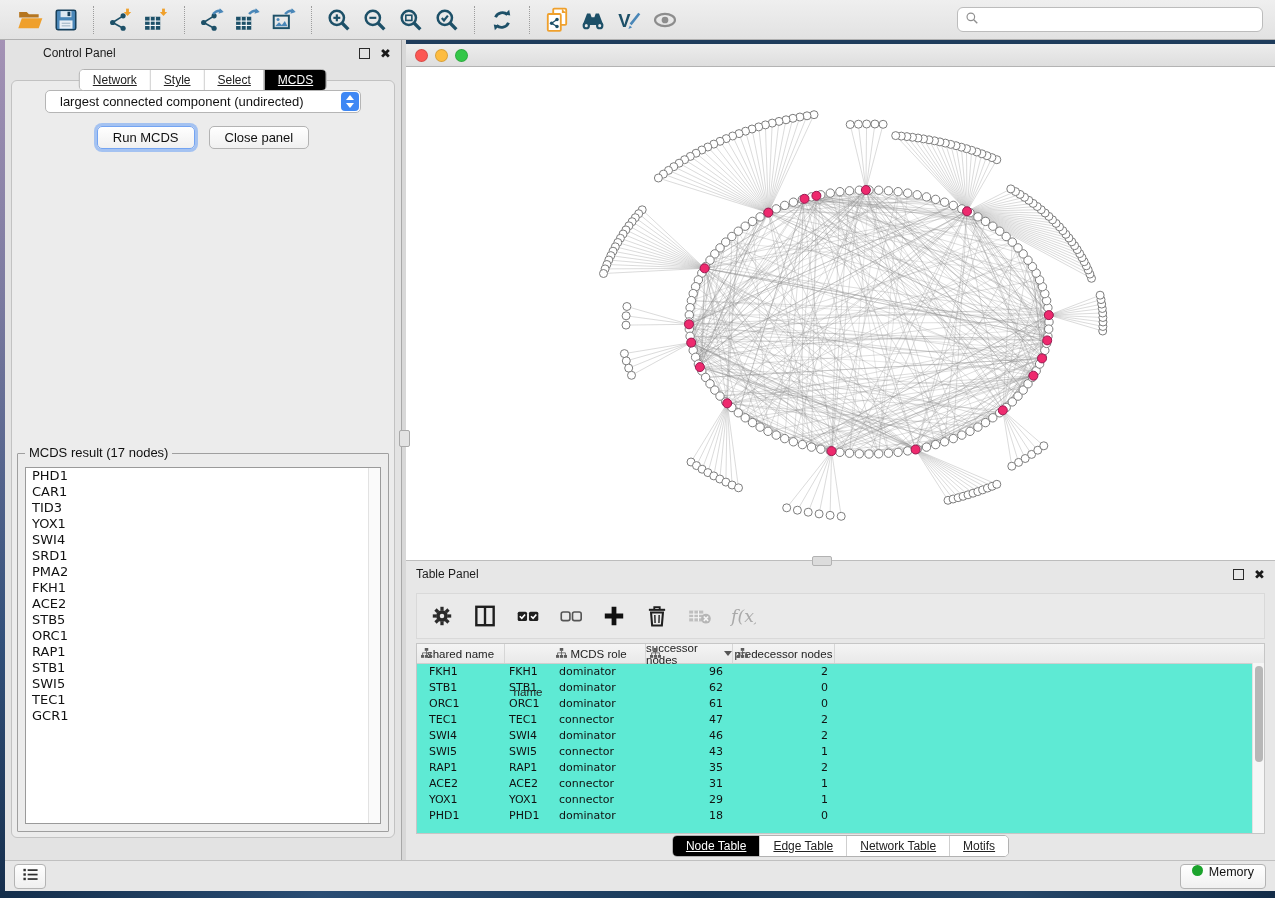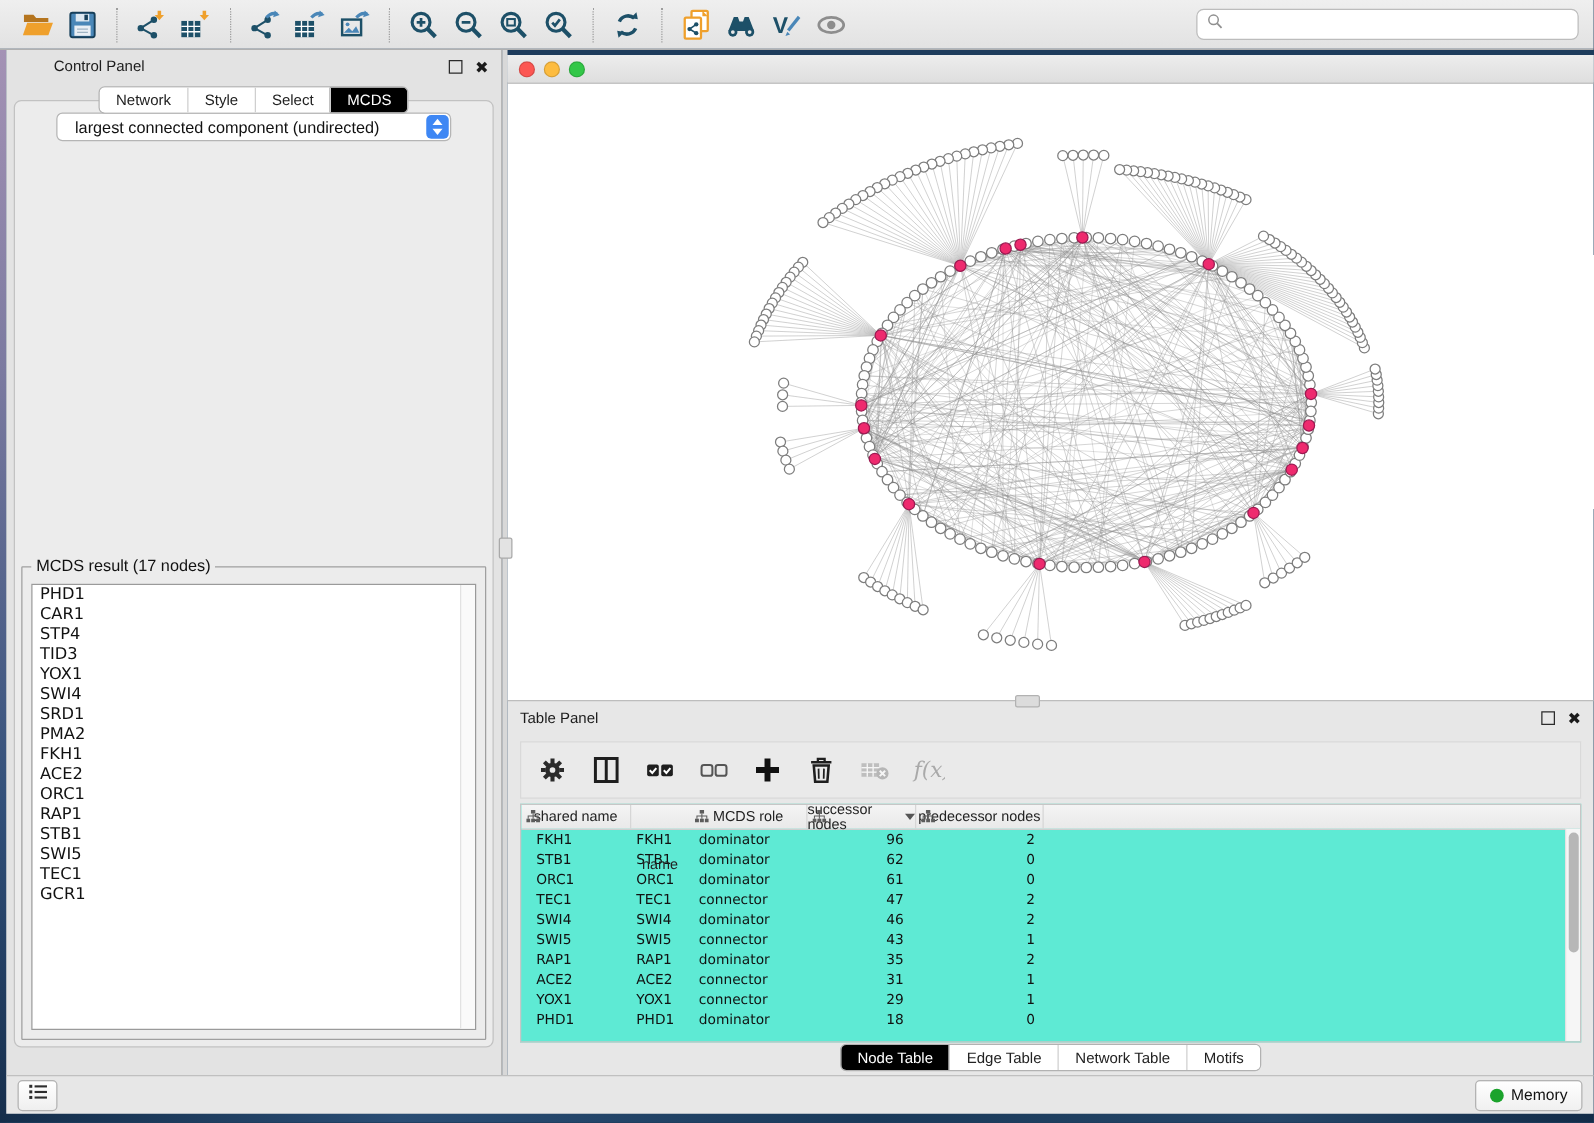--- a/index.html
+++ b/index.html
@@ -25,21 +25,21 @@
   #control-panel{position:absolute;left:5px;top:40px;width:397px;height:820px;
     background:#e3e3e3;border-right:1px solid #a8a8a8;box-sizing:border-box;padding-left:28px;}
   .panel-header{height:26px;display:flex;align-items:center;padding:0 10px;font-size:12px;color:#1c1c1c;}
   .win-btns{margin-left:auto;display:flex;gap:10px;align-items:center;}
   .float-btn{width:9px;height:9px;border:1.5px solid #2b2b2b;display:inline-block;}
   .close-btn{font-size:13px;font-weight:bold;color:#1a1a1a;line-height:9px;}
   #cp-tabs{position:absolute;left:50%;transform:translateX(-50%);top:29px;display:flex;
     border:1px solid #b2b2b2;border-radius:5px;overflow:hidden;background:#fff;z-index:3;
     box-shadow:0 0 0 1px rgba(255,255,255,.4) inset;}
   .seg-tab{padding:3px 13px;font-size:12px;color:#222;background:#fff;border-left:1px solid #cicfcf;
-    border-left:1px solid #cfcfcf;white-space:nowrap;}
+    border-left:1px solid #cfcfcf;white-space:nowrap;text-decoration:underline;}
   .seg-tab:first-child{border-left:none;}
   .seg-tab.selected{background:#000000;color:#fff;}
   #cp-content{position:absolute;left:6px;right:6px;top:40px;bottom:22px;background:#ececec;
     border:1px solid #c2c2c2;border-radius:6px;}
   #crit-label{margin-top:40px;text-align:center;font-size:13px;color:#111;}
   #criterion-dd{margin:9px auto 0;width:316px;height:23px;background:#fff;border:1px solid #b5b5b5;
     border-radius:5px;position:relative;display:flex;align-items:center;box-sizing:border-box;
     font-size:13px;color:#111;padding-left:14px;}
   #dd-stepper{position:absolute;right:1px;top:1px;bottom:1px;width:18px;background:#3e87f4;
     border-radius:4px;display:flex;flex-direction:column;align-items:center;justify-content:center;gap:3px;}
@@ -89,21 +89,21 @@
     overflow:hidden;font-family:"DejaVu Sans",sans-serif;}
   #tbl-scroll{position:absolute;right:0;top:19px;bottom:0;width:11px;background:#f6f6f6;border-left:1px solid #e2e2e2;}
   #tbl-thumb{position:absolute;right:1px;top:3px;width:8px;height:96px;background:#b7b7b7;border-radius:4px;}
   #tp-tabs{position:absolute;left:0;right:0;top:274px;display:flex;justify-content:center;}
   
   #status-bar{position:absolute;left:5px;top:860px;width:1270px;height:31px;background:#e7e7e7;
     border-top:1px solid #c0c0c0;display:flex;align-items:center;padding:0 9px;box-sizing:border-box;}
   #list-btn{width:30px;height:23px;background:linear-gradient(#ffffff,#efefef);border:1px solid #b3b3b3;
     border-radius:4px;display:flex;align-items:center;justify-content:center;}
   #memory-btn{margin-left:auto;height:23px;background:linear-gradient(#ffffff,#f0f0f0);
-    border:1px solid #b3b3b3;border-radius:4px;display:flex;align-items:center;gap:6px;
+    border:1px solid #b3b3b3;border-radius:4px;display:flex;align-items:flex-start;gap:6px;
     padding:0 11px;font-size:12.5px;color:#111;}
   #memory-dot{width:11px;height:11px;border-radius:50%;}
 </style>
 </head>
 <body>
 
 <div id="toolbar">
   <span id="toolbar-icons" style="display:flex;align-items:center;">
       <span class="tb-icon">
         <svg width="26" height="26" viewBox="0 0 24 24">
@@ -294,34 +294,38 @@
       <span class="seg-tab selected">MCDS</span>
     </div>
   <div id="cp-content">
     <div id="criterion-dd">
       <span>largest connected component (undirected)</span>
       <span id="dd-stepper">
           <span class="dd-up"></span>
           <span class="dd-down"></span>
         </span>
     </div>
+    <div id="btn-row">
+      <button class="mac-btn focused">Run MCDS</button>
+      <button class="mac-btn">Close panel</button>
+    </div>
     <div id="mcds-group">
       <span id="mcds-legend">MCDS result (17 nodes)</span>
       <div id="mcds-list">
         <div id="mcds-items">
             <div class="mcds-item">PHD1</div>
             <div class="mcds-item">CAR1</div>
-            <div class="mcds-item">STP4</div>
             <div class="mcds-item">TID3</div>
             <div class="mcds-item">YOX1</div>
             <div class="mcds-item">SWI4</div>
             <div class="mcds-item">SRD1</div>
             <div class="mcds-item">PMA2</div>
             <div class="mcds-item">FKH1</div>
             <div class="mcds-item">ACE2</div>
+            <div class="mcds-item">STB5</div>
             <div class="mcds-item">ORC1</div>
             <div class="mcds-item">RAP1</div>
             <div class="mcds-item">STB1</div>
             <div class="mcds-item">SWI5</div>
             <div class="mcds-item">TEC1</div>
             <div class="mcds-item">GCR1</div>
           </div>
         <div id="mcds-scroll"></div>
       </div>
     </div>

